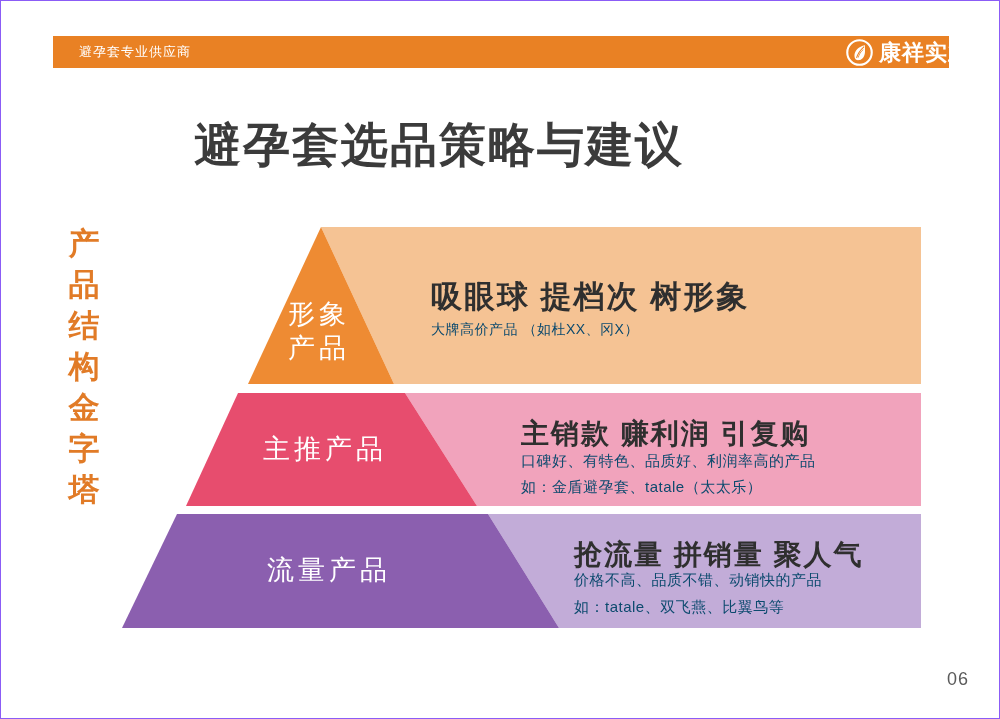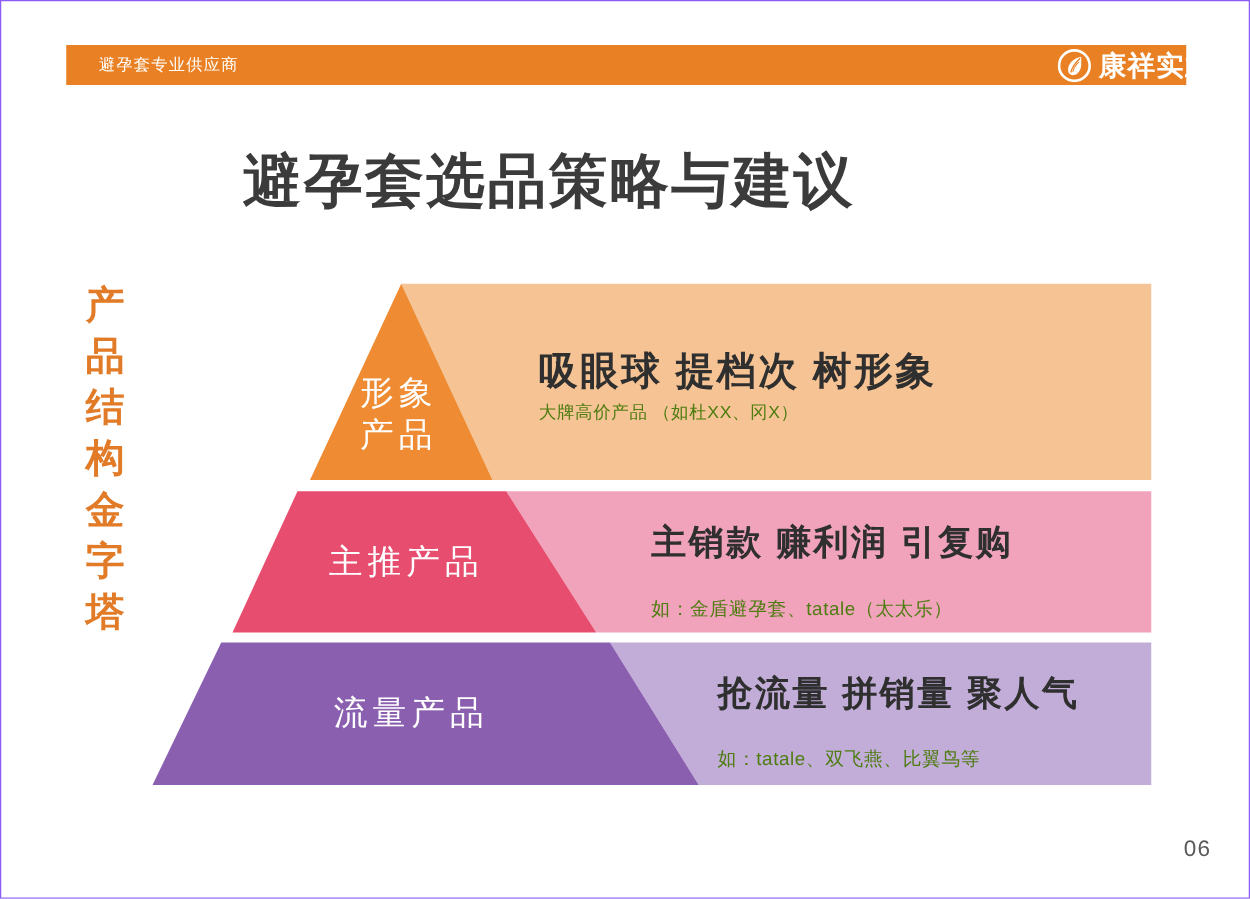--- a/index.html
+++ b/index.html
@@ -107,21 +107,21 @@
     white-space: pre-line;
   }
   .tier-head {
     position: absolute;
     color: #2f2f2f;
     font-weight: bold;
     white-space: nowrap;
   }
   .tier-sub {
     position: absolute;
-    color: #4d7c0f;
+    color: #0c4a6e;
     white-space: nowrap;
   }
   
   #t1-label { left: 262px; top: 296px; width: 112px; }
   #t1-head  { left: 430px; top: 275px; font-size: 31px; letter-spacing: 2px; }
   #t1-sub1  { left: 430px; top: 320px; font-size: 14px; letter-spacing: 0.5px; }
   
   #t2-label { left: 236px; top: 431px; width: 176px; }
   #t2-head  { left: 520px; top: 414px; font-size: 28px; letter-spacing: 2px; }
   #t2-sub1  { left: 520px; top: 451px; font-size: 15px; letter-spacing: 0.5px; }
@@ -175,21 +175,23 @@
     <polygon points="487,513 558,627 121,627 176,513" fill="#8B5FAF"></polygon>
   </svg>
 
   <div class="tier-label" id="t1-label">形象
 产品</div>
   <div class="tier-head" id="t1-head">吸眼球 提档次 树形象</div>
   <div class="tier-sub" id="t1-sub1">大牌高价产品 （如杜XX、冈X）</div>
 
   <div class="tier-label" id="t2-label">主推产品</div>
   <div class="tier-head" id="t2-head">主销款 赚利润 引复购</div>
+  <div class="tier-sub" id="t2-sub1">口碑好、有特色、品质好、利润率高的产品</div>
   <div class="tier-sub" id="t2-sub2">如：金盾避孕套、tatale（太太乐）</div>
 
   <div class="tier-label" id="t3-label">流量产品</div>
   <div class="tier-head" id="t3-head">抢流量 拼销量 聚人气</div>
+  <div class="tier-sub" id="t3-sub1">价格不高、品质不错、动销快的产品</div>
   <div class="tier-sub" id="t3-sub2">如：tatale、双飞燕、比翼鸟等</div>
 
   <div id="page-number">06</div>
 
 </div>
 
 </body></html>

